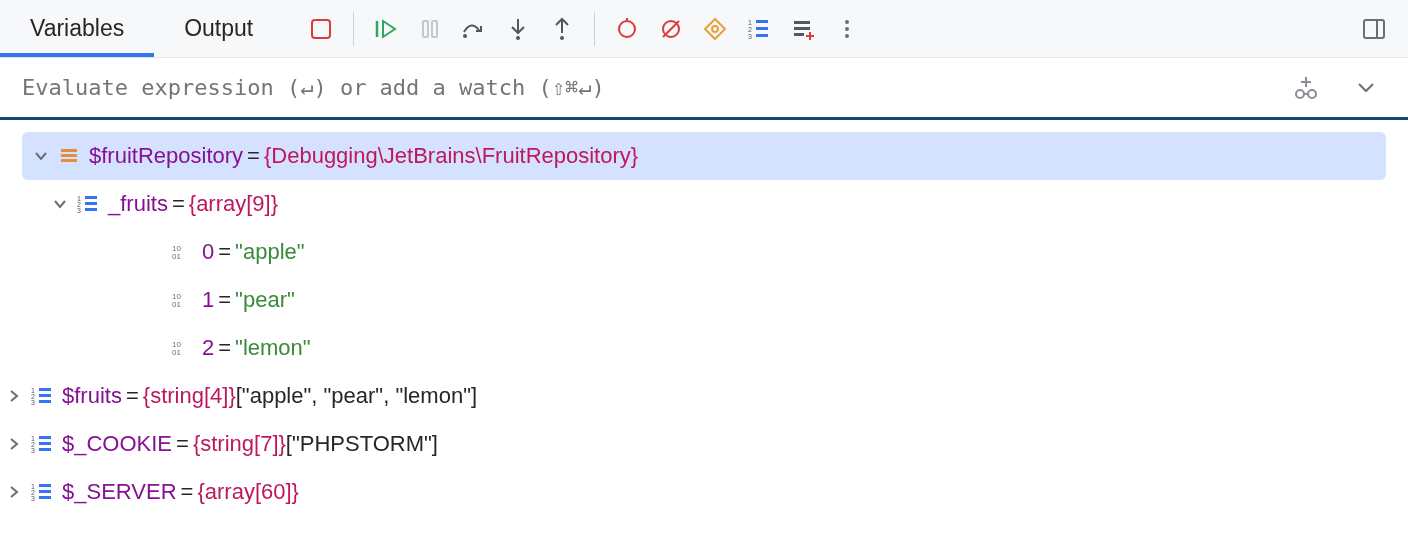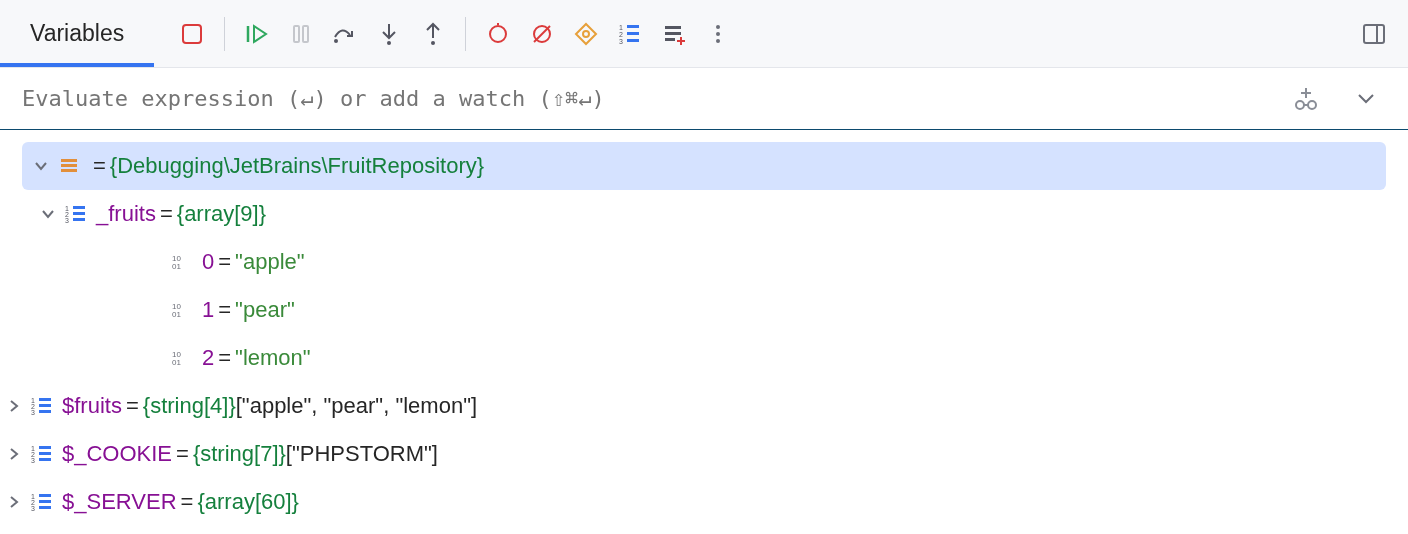--- a/index.html
+++ b/index.html
@@ -1,51 +1,52 @@
 <!DOCTYPE html>
 <html><head>
   <meta charset="utf-8">
   <style>
     * { margin: 0; padding: 0; box-sizing: border-box; font-family: -apple-system, BlinkMacSystemFont, 'Segoe UI', sans-serif; }
     body { background: #ffffff; width: 1408px; height: 534px; overflow: hidden; }
 
-    .toolbar { display: flex; align-items: center; height: 68px; background: #f7f8fa; border-bottom: 1px solid #e4e6eb; }
+    .toolbar { display: flex; align-items: center; height: 58px; background: #f7f8fa; border-bottom: 1px solid #e4e6eb; }
     .tabs { display: flex; height: 100%; }
     .tab { display: flex; align-items: center; padding: 0 30px; font-size: 23px; color: #262626; cursor: pointer; position: relative; }
     .tab.active::after { content: ''; position: absolute; bottom: 0; left: 0; right: 0; height: 4px; background: #3574f0; }
     .toolbar-actions { display: flex; align-items: center; margin-left: 18px; gap: 4px; flex: 1; }
     .action-btn { width: 40px; height: 40px; display: flex; align-items: center; justify-content: center; cursor: pointer; border-radius: 4px; }
     .divider { width: 1px; height: 34px; background: #cfd2d9; margin: 0 8px; }
     .spacer { flex: 1; }
 
-    .eval-row { display: flex; align-items: center; height: 62px; padding: 0 22px; border-bottom: 1px solid #0c4a6e; }
+    .eval-row { display: flex; align-items: center; height: 62px; padding: 0 22px; border-bottom: 3px solid #0c4a6e; }
     .eval-input { flex: 1; font-family: ui-monospace, 'SF Mono', Menlo, monospace; font-size: 22px; color: #8a8e97; border: none; outline: none; background: transparent; }
     .eval-actions { display: flex; align-items: center; gap: 20px; }
 
     .tree { padding: 12px 0 0 0; }
     .row { display: flex; align-items: center; height: 48px; font-size: 22px; cursor: default; }
     .row.selected { background: #d5e2ff; border-radius: 6px; margin: 0 22px; padding-left: 5px; }
-    .indent-1 { padding-left: 26px; margin-left: 8px; }
+    .indent-1 { padding-left: 46px; }
     .indent-2 { padding-left: 140px; }
     .chev { width: 28px; display: inline-flex; justify-content: center; color: #6b6e78; font-size: 16px; }
     .chev-blank { width: 28px; display: inline-block; }
     .ic { width: 28px; display: inline-flex; justify-content: center; margin-right: 6px; }
     .var-obj { color: #871094; }
     .var-name { color: #871094; }
     .eq { color: #262626; margin: 0 4px; }
-    .val-type { color: #15803d; }
+    .val-type { color: #be185d; }
     .val-str { color: #3a8a3a; }
     .val-summ { color: #262626; }
   </style>
 </head>
 <body>
 
 <div class="toolbar">
   <div class="tabs">
     <div class="tab active">Variables</div>
+    <div class="tab">Output</div>
   </div>
 
   <div class="toolbar-actions">
     <div class="action-btn">
       <svg width="22" height="22" viewBox="0 0 22 22">
           <rect x="2" y="2" width="18" height="18" rx="3" fill="none" stroke="#db3b3b" stroke-width="2"></rect>
         </svg>
     </div>
     <div class="divider"></div>
     <div class="action-btn">
@@ -162,20 +163,21 @@
           <path d="M2 4 L7 10 L12 4" fill="none" stroke="#6b6e78" stroke-width="2"></path>
         </svg>
       </span>
     <span class="ic">
         <svg width="20" height="20" viewBox="0 0 20 20">
           <rect x="2" y="3" width="16" height="3" fill="#e28f3b"></rect>
           <rect x="2" y="8" width="16" height="3" fill="#e28f3b"></rect>
           <rect x="2" y="13" width="16" height="3" fill="#e28f3b"></rect>
         </svg>
       </span>
+    <span class="var-obj">$fruitRepository</span>
     <span class="eq">=</span>
     <span class="val-type">{Debugging\JetBrains\FruitRepository}</span>
   </div>
 
   <div class="row indent-1">
     <span class="chev">
         <svg width="14" height="14" viewBox="0 0 14 14">
           <path d="M2 4 L7 10 L12 4" fill="none" stroke="#6b6e78" stroke-width="2"></path>
         </svg>
       </span>

